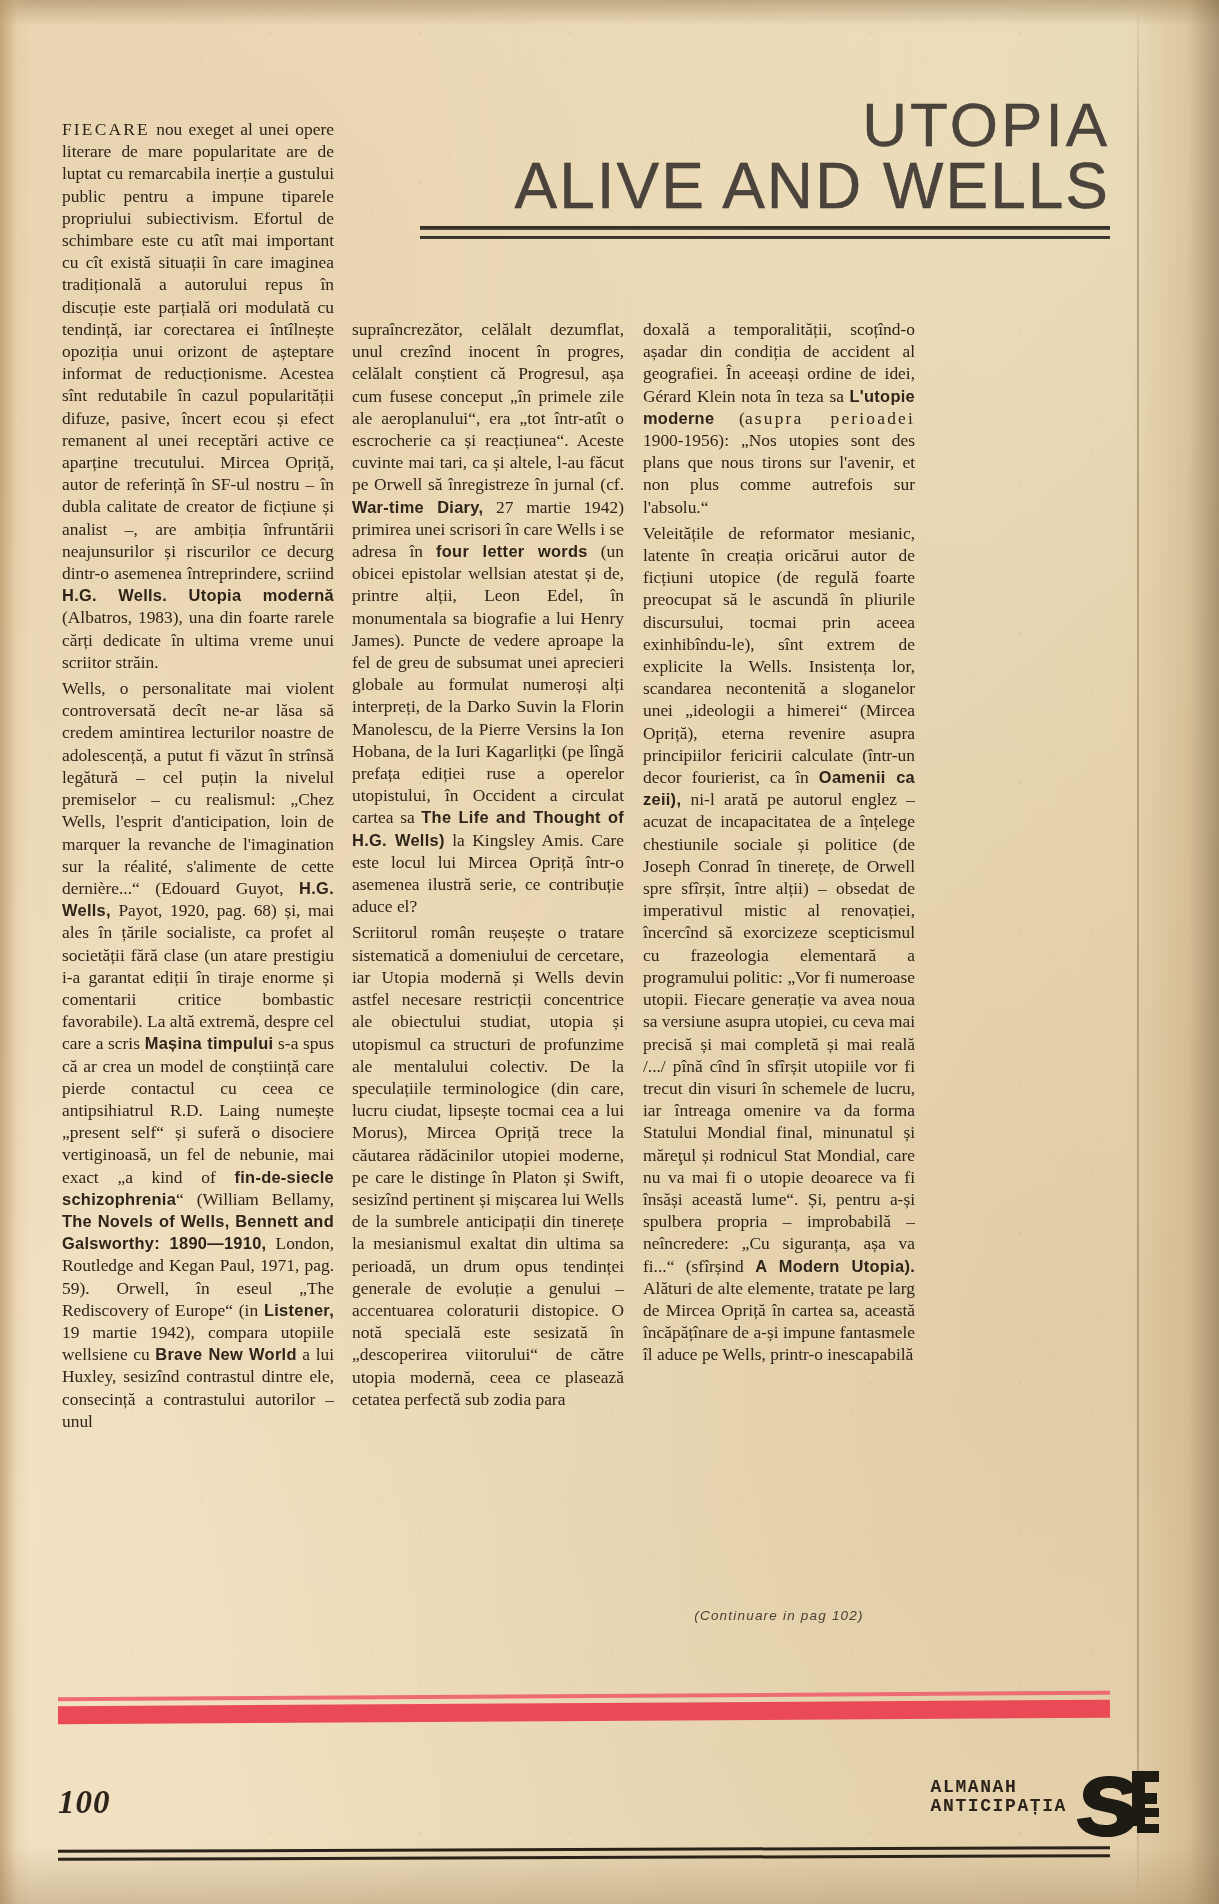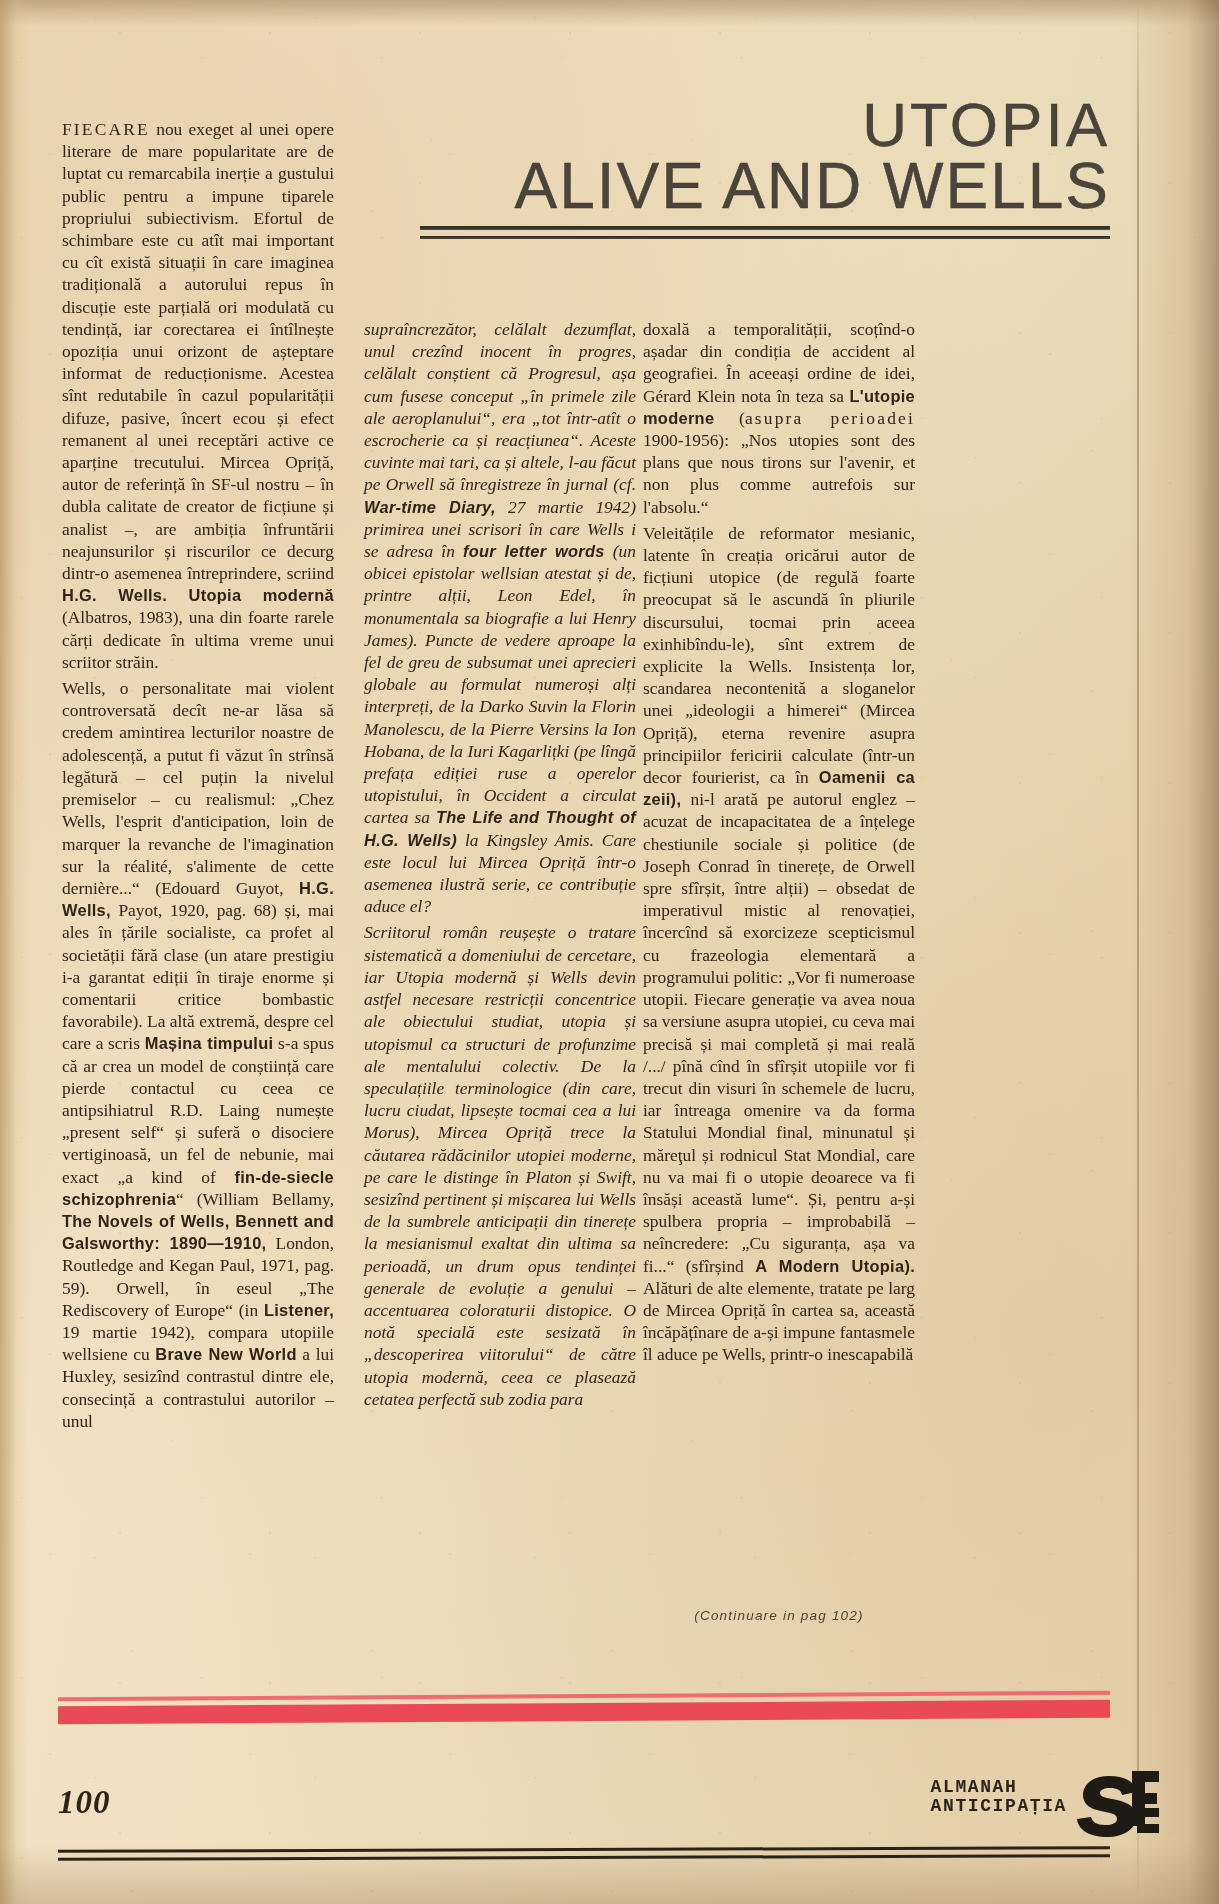--- a/index.html
+++ b/index.html
@@ -114,21 +114,21 @@
     color: #2e2419;
     hyphens: manual;
   }
   .col p { margin: 0; text-indent: 0; }
   .col p + p { margin-top: 4px; }
   .indent { text-indent: 26px; }
   .col b { font-family: "Liberation Sans", sans-serif; font-weight: 700; font-size: 16.4px; letter-spacing: .3px; }
   .col .spaced { letter-spacing: 2.2px; }
 
   #col1 { left: 62px;  top: 118px; width: 272px; }
-  #col2 { left: 364px; top: 318px; width: 272px; font-style: italic; }
+  #col2 { left: 352px; top: 318px; width: 272px; }
   #col3 { left: 643px; top: 318px; width: 272px; }
 
   .cont-note {
     position: absolute;
     left: 643px;
     top: 1608px;
     width: 272px;
     text-align: center;
     font-family: "Liberation Sans", sans-serif;
     font-style: italic;

